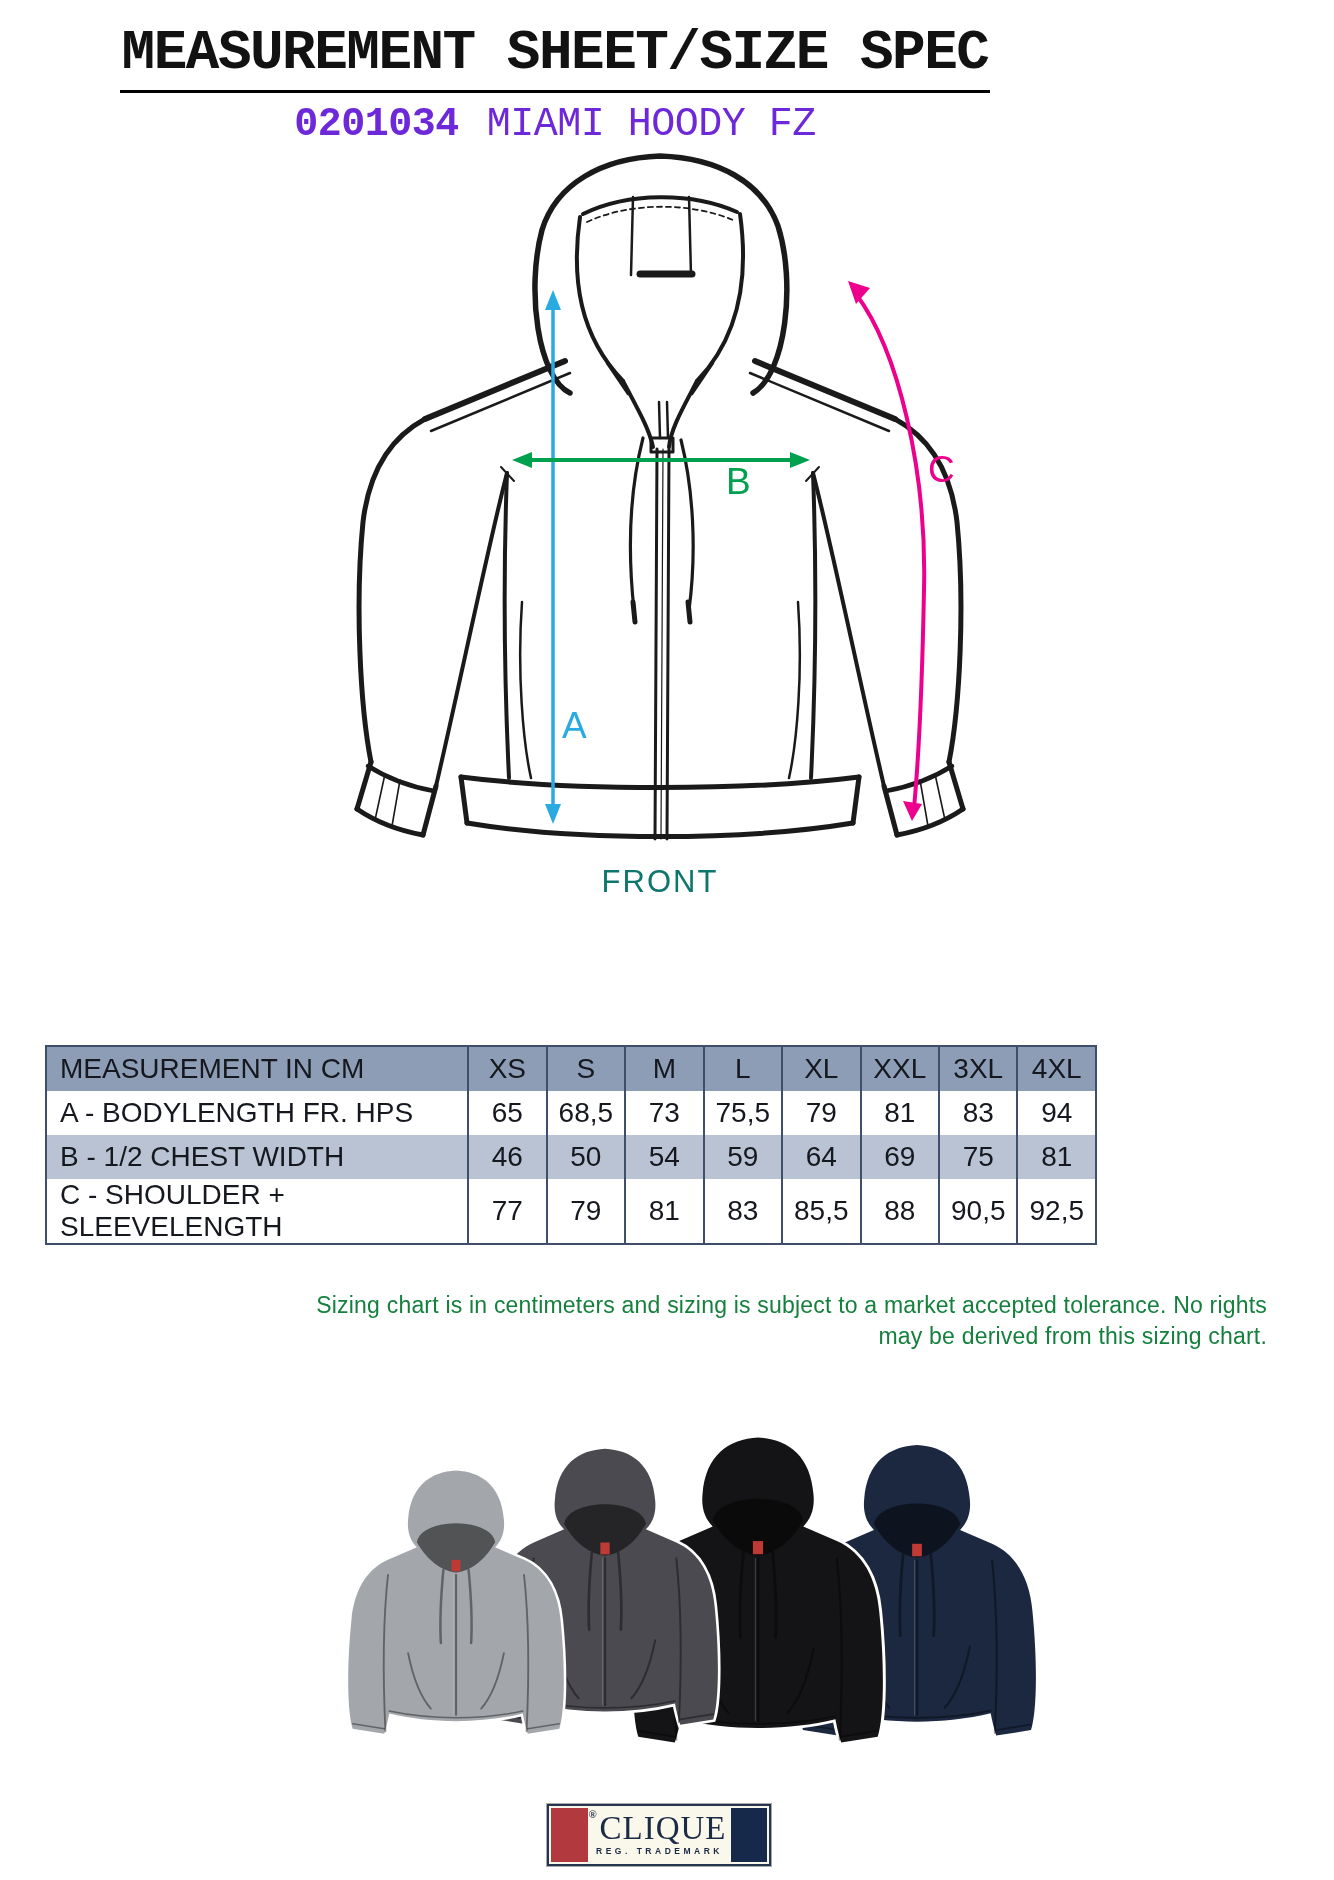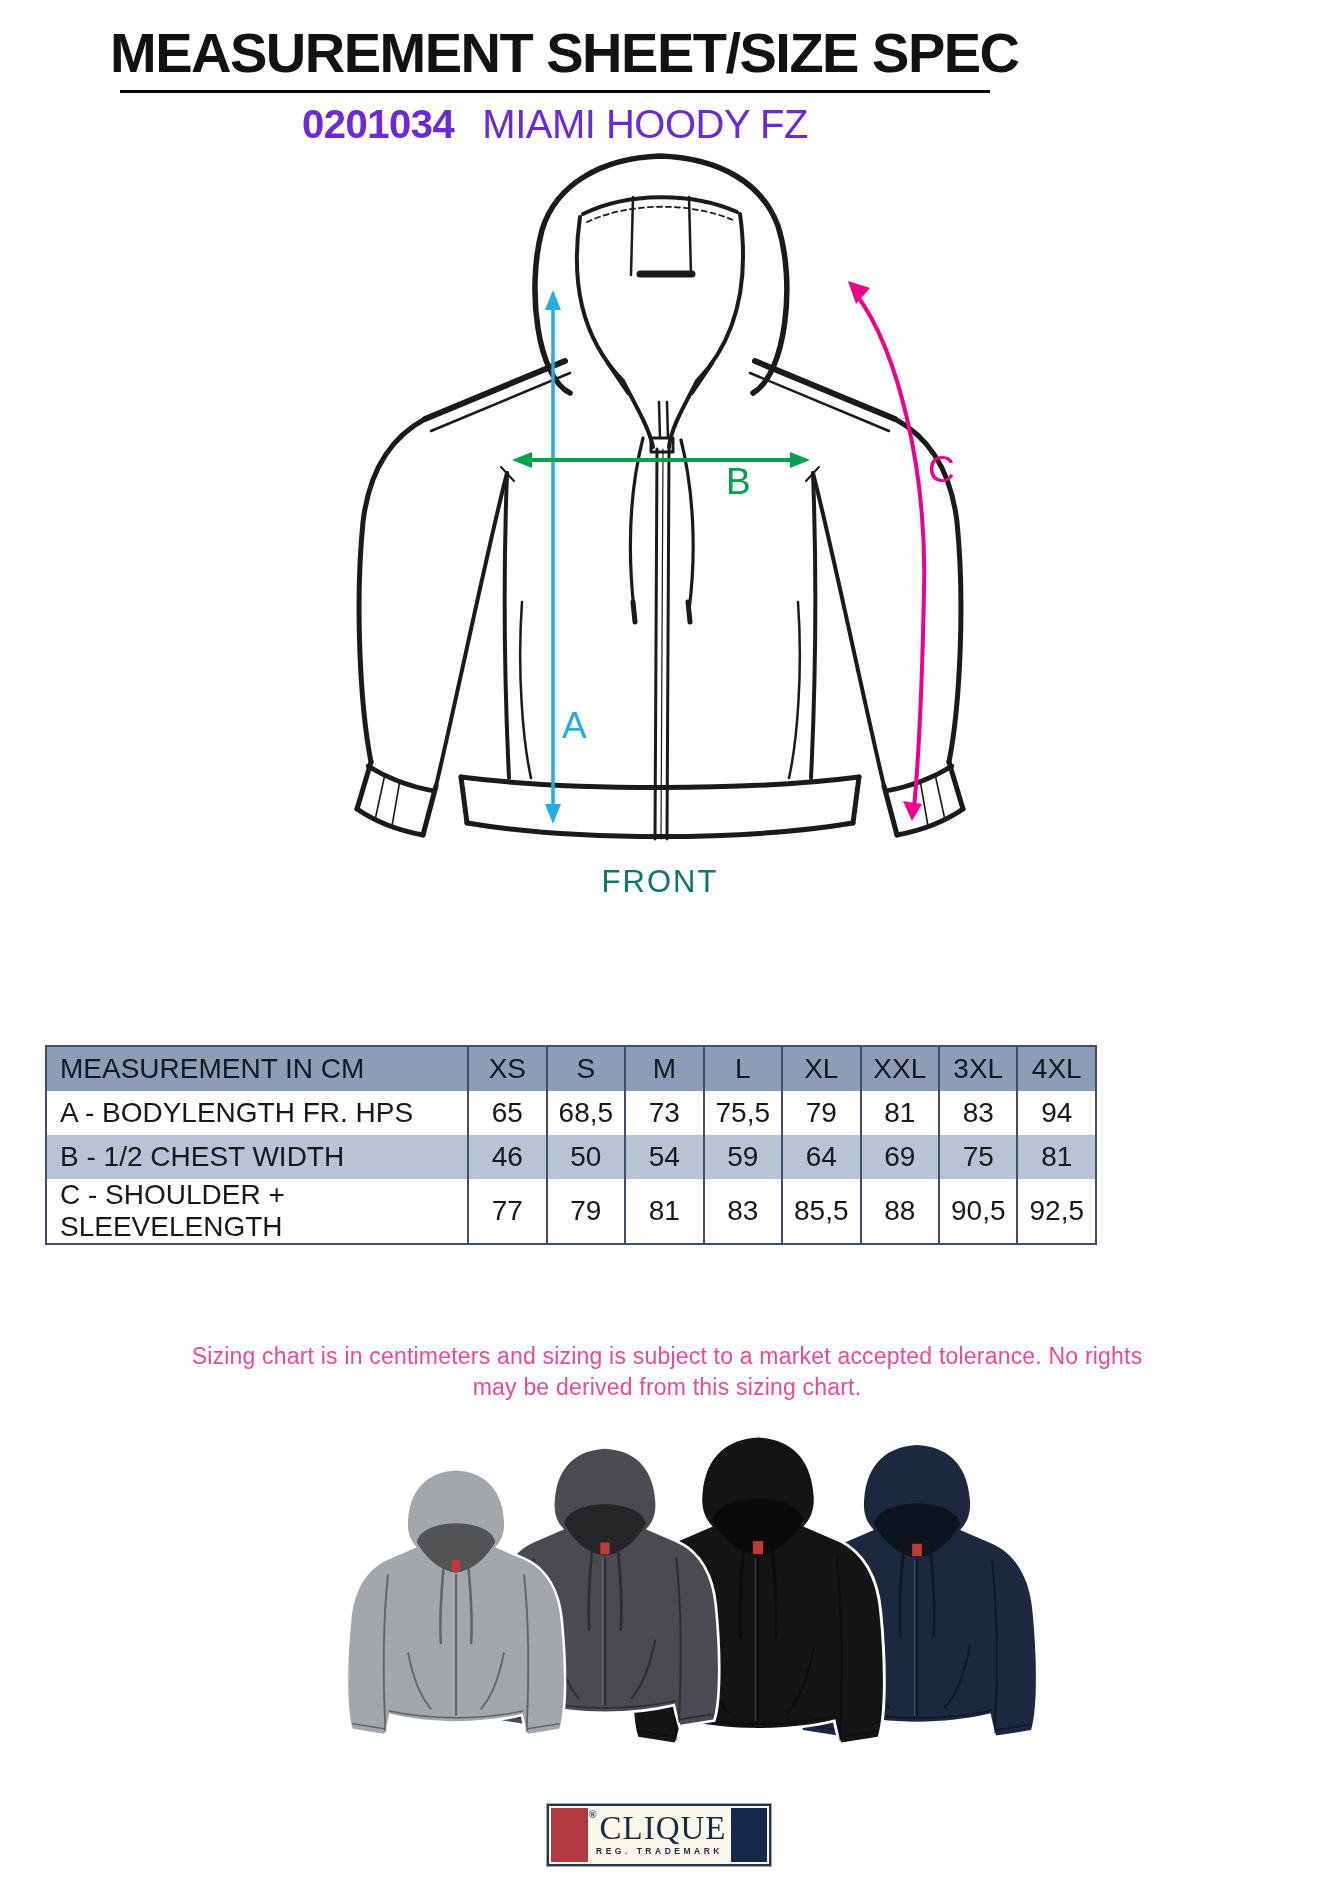--- a/index.html
+++ b/index.html
@@ -2,21 +2,21 @@
 <html style="--tbl-header-bg: #8E9DB6; --tbl-alt-bg: #B9C3D3; --tbl-border: #3E4E6B; --tbl-text: #15181E; --logo-bg: #FAF8EB; --logo-red: #B23A3E; --logo-navy: #16294A; --logo-text: #1B2A45;"><head>
 <meta charset="utf-8">
 <style>
   html,body{margin:0;padding:0;background:#e8e8e8;}
   .page{
     position:relative;width:1334px;height:1880px;margin:0 auto;
     background:#fff;overflow:hidden;
     font-family:"Liberation Sans",sans-serif;color:#111;
   }
   
-  .title-block{position:absolute;left:110px;top:24px;width:890px;text-align:center;}
+  .title-block{position:absolute;left:110px;top:24px;width:890px;text-align:center;font-family:Liberation Mono, monospace;}
   .title-block h1{
     margin:0;font-size:56px;font-weight:bold;letter-spacing:-1.5px;
     line-height:1.05;color:#121212;white-space:nowrap;
   }
   .title-rule{height:3px;background:#000;border:none;margin:7px 10px 0 10px;}
   .subtitle{margin-top:9px;font-size:40px;color:#6d28d9;white-space:nowrap;}
   .subtitle .style-number{font-weight:bold;margin-right:28px;letter-spacing:-0.5px;}
   .subtitle .style-name{font-weight:400;letter-spacing:-0.5px;}
   
   .diagram-svg{position:absolute;left:330px;top:150px;width:660px;height:700px;}
@@ -42,22 +42,22 @@
     border-left:2px solid var(--tbl-border,#3E4E6B);
   }
   .size-table thead th{background:var(--tbl-header-bg,#8E9DB6);}
   .size-table thead th:first-child, .size-table tbody th{
     text-align:left;padding-left:13px;font-weight:400;
   }
   .size-table tbody tr:nth-child(odd){background:#FFFFFF;}
   .size-table tbody tr:nth-child(even){background:var(--tbl-alt-bg,#B9C3D3);}
   
   .disclaimer{
-    position:absolute;left:67px;top:1341px;width:1200px;text-align:center;
-    font-size:23px;line-height:1.35;color:#ec4899;letter-spacing:0.2px;
+    position:absolute;left:67px;top:1290px;width:1200px;text-align:right;
+    font-size:23px;line-height:1.35;color:#15803d;letter-spacing:0.2px;
   }
   
   .photos{position:absolute;left:0;top:0;width:0;height:0;}
   .product-photo{position:absolute;}
   .product-photo svg{display:block;width:100%;height:100%;}
   .photo-grey {left:330px;top:1464px;width:252px;height:290px;z-index:40;}
   .photo-anthracite{left:473px;top:1442px;width:264px;height:304px;z-index:30;}
   .photo-black{left:612px;top:1430px;width:292px;height:336px;z-index:20;}
   .photo-navy {left:778px;top:1438px;width:278px;height:320px;z-index:10;}
   .sil{fill:currentColor;stroke:#fff;stroke-width:4;paint-order:stroke;}

